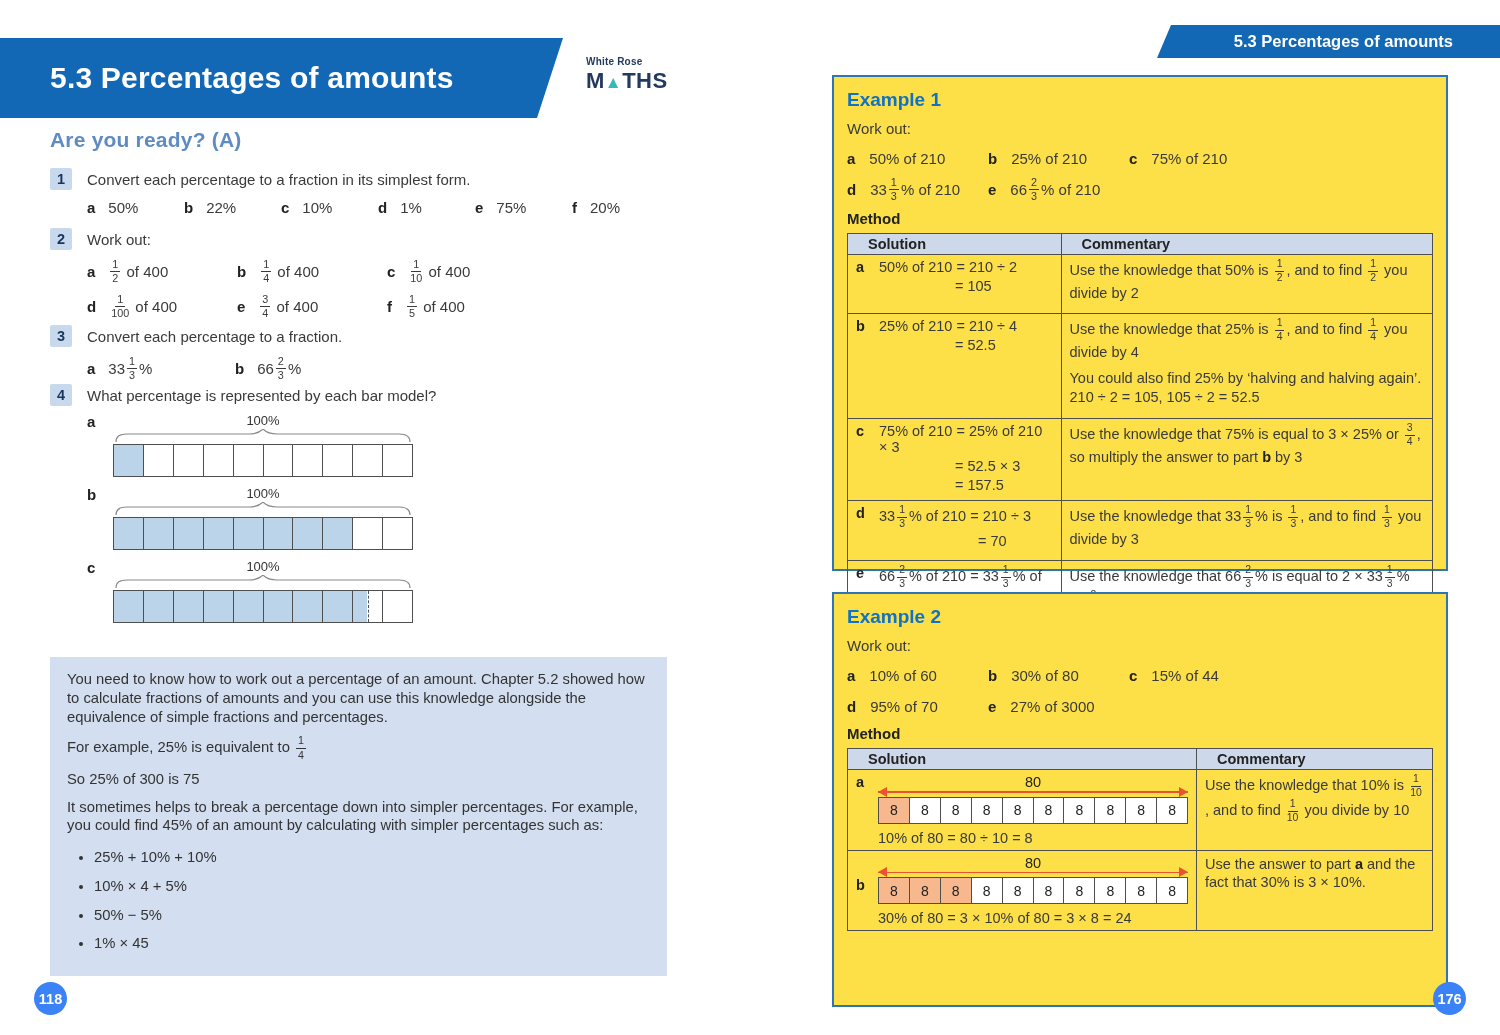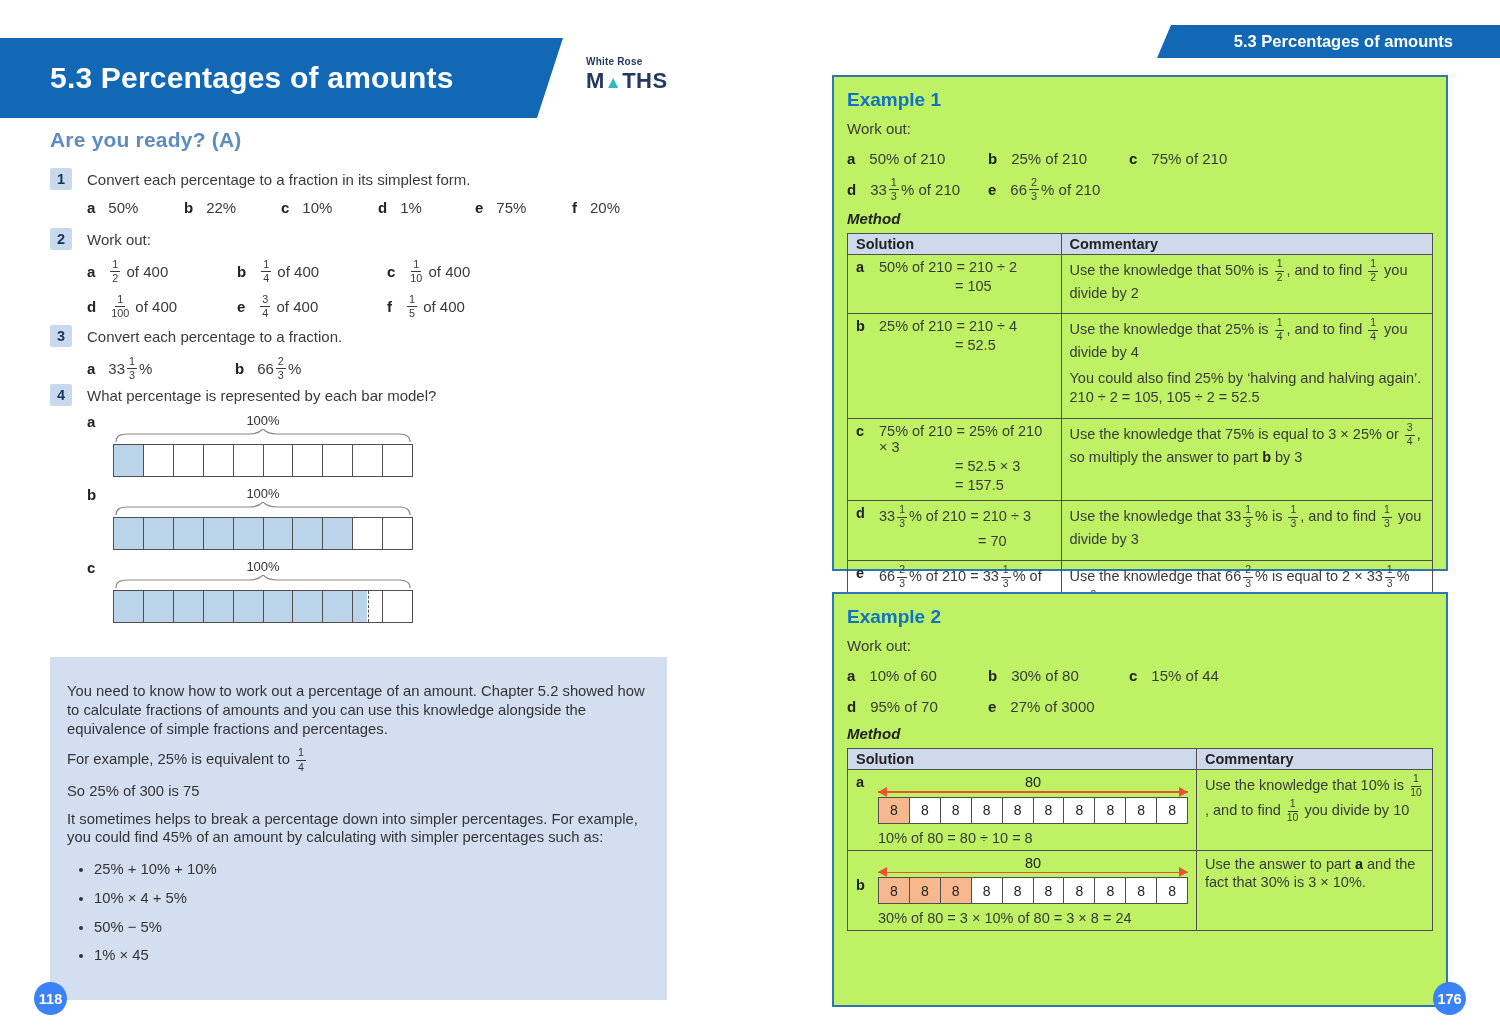--- a/index.html
+++ b/index.html
@@ -48,50 +48,50 @@
   .pct{text-align:center;font-size:13px;color:#333;}
   .brace{display:block;margin-top:1px;}
   .bar{display:flex;border:1.2px solid #4f4f4f;margin-top:2px;background:#fff;}
   .bar .cell{flex:1;height:31px;border-right:1px solid #4f4f4f;background:#fff;box-sizing:border-box;}
   .bar .cell:last-child{border-right:none;}
   .bar .cell.shaded{background:#bcd4ea;}
   .bar .cell.partial{background:linear-gradient(to right,#bcd4ea 0 50%,#fff 50%);position:relative;}
   .bar .cell.partial::after{content:"";position:absolute;left:50%;top:0;bottom:0;border-left:1.3px dashed #555;}
 
   
-  .info{left:50px;top:657px;width:617px;background:#d3dff0;padding:25px 17px;box-sizing:border-box;
+  .info{left:50px;top:657px;width:617px;background:#d3dff0;padding:13px 17px;box-sizing:border-box;
     font-size:14.8px;line-height:1.27;color:#333;}
   .info p{margin:0 0 9px;}
   .info ul{margin:13px 0 2px;padding-left:27px;}
   .info li{margin-bottom:10px;}
 
   
   .pagenum{width:33px;height:33px;border-radius:50%;background:#3b82f6;color:#fff;font-weight:bold;
     font-size:14.5px;display:flex;align-items:center;justify-content:center;}
   .pn-left{left:34px;top:982px;} .pn-right{left:1433px;top:982px;}
 
   
   .tab{left:1157px;top:25px;width:343px;height:33px;background:#1268b4;
     clip-path:polygon(14px 0,100% 0,100% 100%,0 100%);
     display:flex;align-items:center;justify-content:flex-end;padding-right:47px;box-sizing:border-box;}
   .tab .ttext{color:#fff;font-weight:bold;font-size:16.5px;}
 
-  .exbox{left:832px;width:616px;border:2px solid #2e75b6;box-sizing:border-box;background:#bef264;
+  .exbox{left:832px;width:616px;border:2px solid #2e75b6;box-sizing:border-box;background:#fde047;
     padding:10px 13px;}
   #ex1{top:75px;height:496px;} #ex2{top:592px;height:415px;}
   .extitle{color:#0f72c4;font-weight:bold;font-size:19px;margin:2px 0 9px;}
   .workout{font-size:15px;margin-bottom:9px;}
   .eparts{display:flex;margin-bottom:7px;align-items:center;min-height:24px;}
   .epart{width:141px;display:flex;gap:14px;align-items:center;font-size:15px;}
   .epart:last-child{width:auto;}
-  .method{font-weight:bold;font-size:15px;color:#222;margin:6px 0 6px;font-style:italic;}
+  .method{font-weight:bold;font-size:15px;color:#222;margin:6px 0 6px;}
 
   table.mt{border-collapse:collapse;width:100%;font-size:14.5px;}
   .mt th,.mt td{border:1px solid #4f4f4f;text-align:left;vertical-align:top;padding:4px 8px;}
-  .mt th{background:#cdd9ea;font-weight:bold;color:#222;padding:2px 8px;font-size:14.5px;}
+  .mt th{background:#cdd9ea;font-weight:bold;color:#222;padding:2px 20px;font-size:14.5px;}
   #ex1 .mt .sol{width:36.5%;} #ex2 .mt .sol{width:57.5%;}
 
   .srow{display:flex;gap:10px;}
   .slab{font-weight:bold;min-width:13px;color:#222;}
   .eqs{flex:1;}
   .eqs > div{margin-bottom:3px;}
   .cont{padding-left:76px;} .cont-d{padding-left:99px;} .cont-e{padding-left:94px;}
   .com p{margin:0 0 7px;line-height:1.3;}
   .com .bld{font-weight:bold;color:#222;}
 

